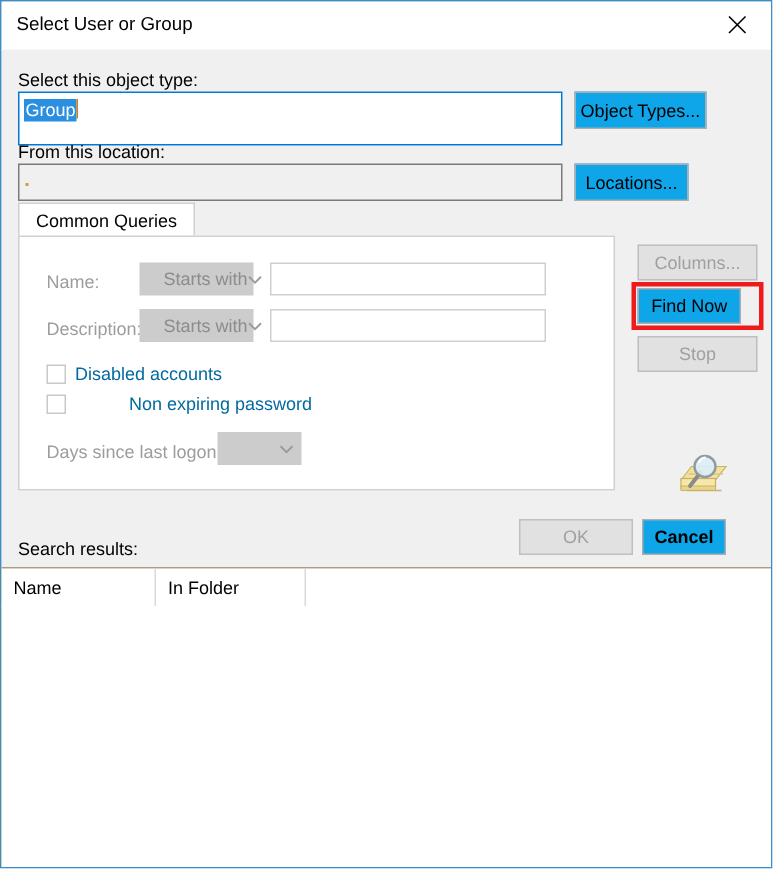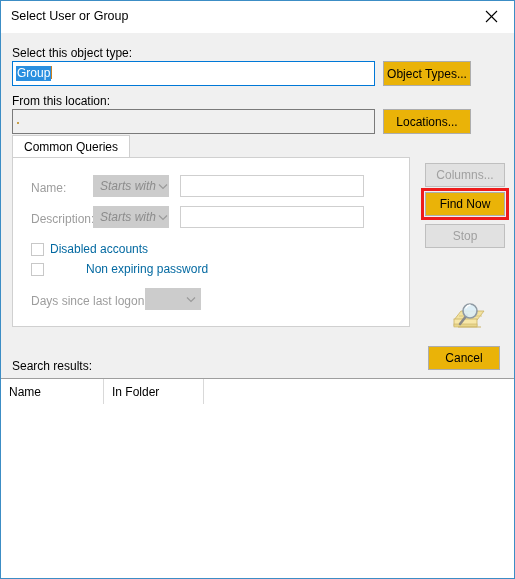--- a/index.html
+++ b/index.html
@@ -103,21 +103,21 @@
     top: 12px;
     width: 2px;
     height: 2px;
     background: #c8a04a;
   }
 
   
   .btn {
     position: absolute;
     box-sizing: border-box;
-    background: #eab308;
+    background: #0ea5e9;
     border: 1px solid #adadad;
     font-size: 12px;
     color: #000000;
     display: flex;
     align-items: center;
     justify-content: center;
     cursor: default;
     white-space: nowrap;
     font-family: "Liberation Sans", sans-serif;
   }
@@ -184,24 +184,23 @@
     box-sizing: border-box;
     background: #cccccc;
     border: none;
     font-size: 12px;
     color: #8c8c8c;
     display: flex;
     align-items: center;
     cursor: default;
   }
   .combo .combo-text {
-    padding-left: 7px;
+    padding-left: 16px;
     flex: 1;
     white-space: nowrap;
-    font-style: italic;
   }
   .combo .chev {
     width: 20px;
     display: flex;
     align-items: center;
     justify-content: center;
   }
 
   
   .qbox {
@@ -301,33 +300,33 @@
           <line x1="12" y1="1" x2="1" y2="12" stroke="#000" stroke-width="1.1"></line>
         </svg>
       </span>
     </div>
   </div>
 
   <div class="body-area">
 
     <div class="lbl" style="left:11px; top:13px;">Select this object type:</div>
 
-    <div class="tinput focused" style="left:11px; top:28px; width:363px; height:25px; padding:4px 3px 0 3px;">
+    <div class="tinput focused" style="left:11px; top:28px; width:363px; height:36px; padding:4px 3px 0 3px;">
       <span class="sel-text">Group</span><span class="caret"></span>
     </div>
 
     <div class="btn" style="left:382px; top:28px; width:88px; height:25px;">Object Types...</div>
 
     <div class="lbl" style="left:11px; top:61px;">From this location:</div>
 
     <div class="tinput" style="left:11px; top:76px; width:363px; height:25px;">
       <span class="dot-mark"></span>
     </div>
 
-    <div class="btn" style="left:382px; top:76px; width:88px; height:25px;">Locations...</div>
+    <div class="btn" style="left:382px; top:76px; width:76px; height:25px;">Locations...</div>
 
     <div class="tab-strip">
       <div class="tab">Common Queries</div>
     </div>
 
     <div class="tab-panel">
 
       <div class="qlabel" style="left:18px; top:23px;">Name:</div>
 
       <div class="combo" style="left:80px; top:17px; width:76px; height:22px;">
@@ -376,41 +375,42 @@
           <svg width="10" height="7" viewBox="0 0 10 7">
             <polyline points="1,1.5 5,5.5 9,1.5" fill="none" stroke="#9a9a9a" stroke-width="1.2"></polyline>
           </svg>
         </span>
       </div>
 
     </div>
 
     <div class="btn disabled" style="left:424px; top:130px; width:80px; height:24px;">Columns...</div>
 
-    <div class="btn" style="left:424px; top:159px; width:80px; height:24px;">Find Now</div>
+    <div class="btn" style="left:424px; top:159px; width:69px; height:24px;">Find Now</div>
 
     <div class="highlight-box" style="left:420px; top:155px; width:88px; height:32px;"></div>
 
     <div class="btn disabled" style="left:424px; top:191px; width:80px; height:24px;">Stop</div>
 
     <div class="finder-icon">
       <svg width="40" height="36" viewBox="0 0 40 36">
         <polygon points="6,20 13,11 36,11 29,20" fill="#f2e2a0" stroke="#c9b163" stroke-width="0.8"></polygon>
         <rect x="6" y="19" width="23" height="7" fill="#f7e7a8" stroke="#c9b163" stroke-width="0.8"></rect>
         <rect x="6" y="24" width="23" height="3" fill="#e8d68d" stroke="#c9b163" stroke-width="0.6"></rect>
         <line x1="10" y1="27" x2="33" y2="27" stroke="#cbb469" stroke-width="1"></line>
         <line x1="11" y1="16" x2="34" y2="16" stroke="#dbc77f" stroke-width="1"></line>
         <line x1="12" y1="24" x2="19" y2="15" stroke="#8a8a8a" stroke-width="2.6" stroke-linecap="round"></line>
         <circle cx="22" cy="11" r="7" fill="#dbeef7" fill-opacity="0.9" stroke="#8f9aa3" stroke-width="1.6"></circle>
         <path d="M18 8 a5 5 0 0 1 4 -3" fill="none" stroke="#ffffff" stroke-width="1.4" stroke-linecap="round"></path>
       </svg>
     </div>
 
-
-    <div class="btn" style="left:427px; top:313px; width:72px; height:24px;">Cancel</div>
+    <div class="btn disabled" style="left:345px; top:313px; width:76px; height:24px;">OK</div>
+
+    <div class="btn" style="left:427px; top:313px; width:56px; height:24px;font-weight:bold;">Cancel</div>
 
     <div class="results-label">Search results:</div>
 
     <div class="listview">
       <div class="lv-header">
         <div class="lv-col" style="left:0px; width:103px;">Name</div>
         <div class="lv-col" style="left:103px; width:100px;">In Folder</div>
         <div class="lv-col" style="left:203px; width:310px; border-right:none;"></div>
       </div>
       <div class="lv-body"></div>

